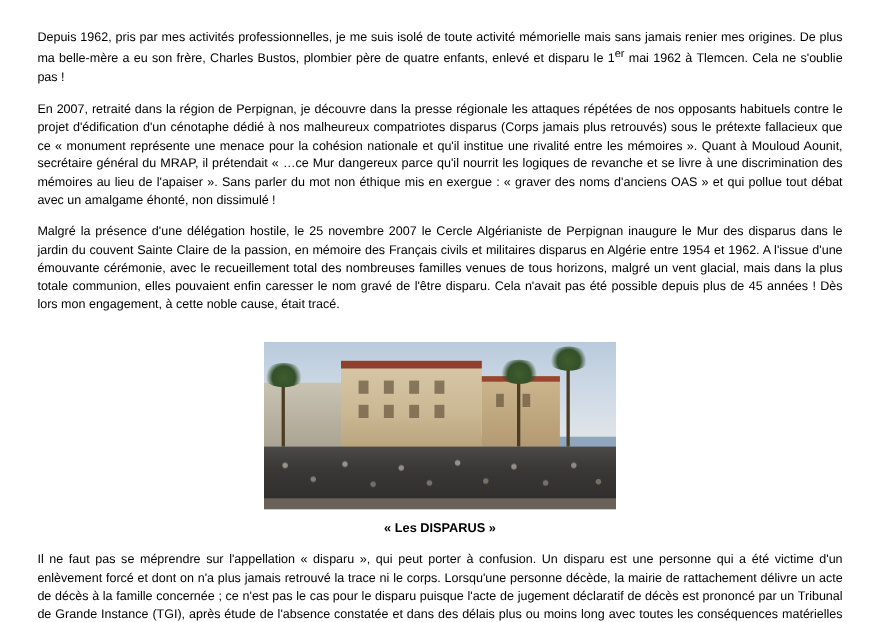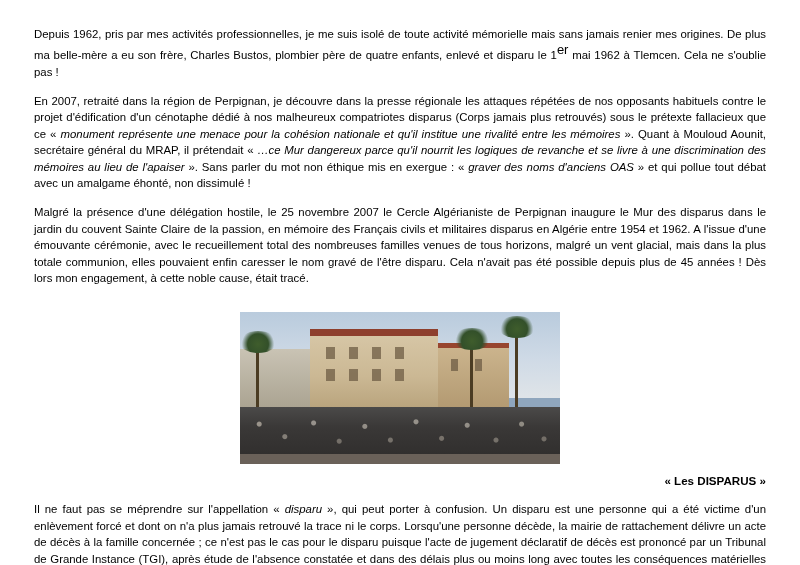--- a/index.html
+++ b/index.html
@@ -22,22 +22,22 @@
     padding: 26px 34px 10px 34px;
   }
   p.para {
     margin: 0 0 13px 0;
     font-size: 11.4px;
     line-height: 16.4px;
     text-align: justify;
     color: #000;
   }
   .para.tight { margin-bottom: 26px; }
-  .it { font-style: italic; }
-  .sup { font-size: 13px; vertical-align: super; }
+  .it { }
+  .sup { font-size: 10px; vertical-align: super; }
   .figure {
     margin: 4px 0 2px 0;
     text-align: center;
   }
   .photo {
     display: inline-block;
     width: 320px;
     height: 152px;
     position: relative;
     overflow: hidden;
@@ -111,21 +111,21 @@
       radial-gradient(circle at 80% 58%, rgba(214,204,188,.4) 0 2px, transparent 3px),
       radial-gradient(circle at 88% 30%, rgba(234,226,210,.48) 0 2px, transparent 3px),
       radial-gradient(circle at 95% 56%, rgba(208,198,182,.4) 0 2px, transparent 3px);
   }
   .ph-ground {
     position: absolute; left: 0; bottom: 0; width: 100%; height: 7%;
     background: #6a6159;
   }
   .caption {
     margin: 6px 0 14px 0;
-    text-align: right;
+    text-align: center;
     font-size: 11.6px;
     font-weight: bold;
     color: #000;
   }
 </style>
 </head>
 <body>
 
 <div class="page">
 

